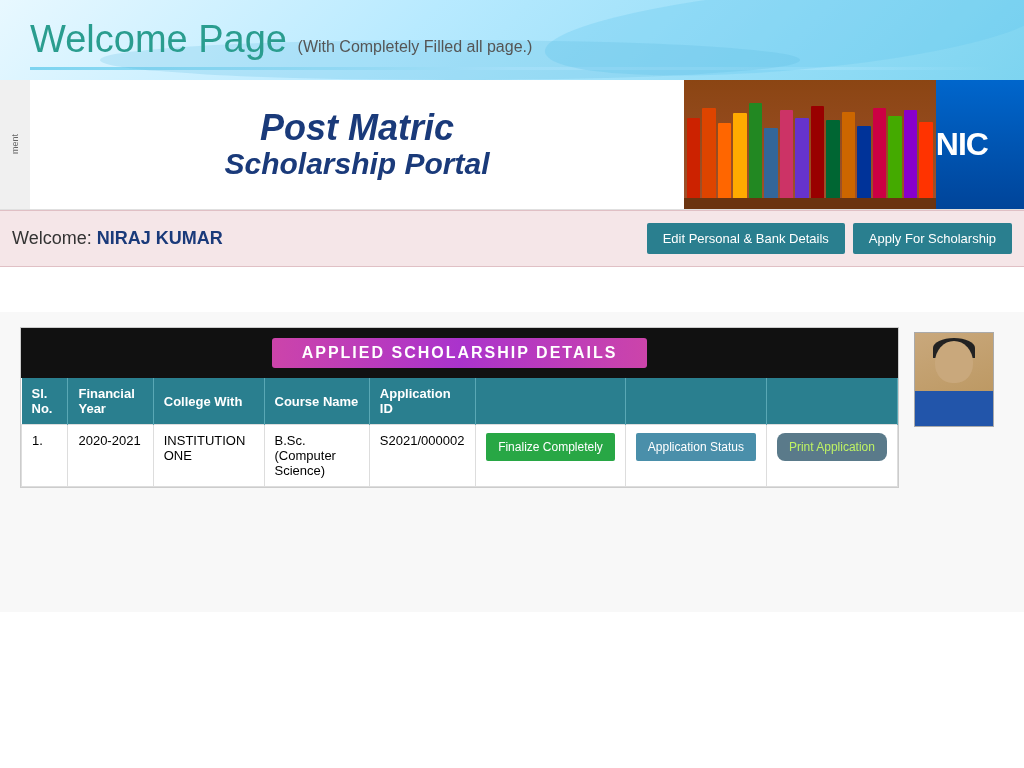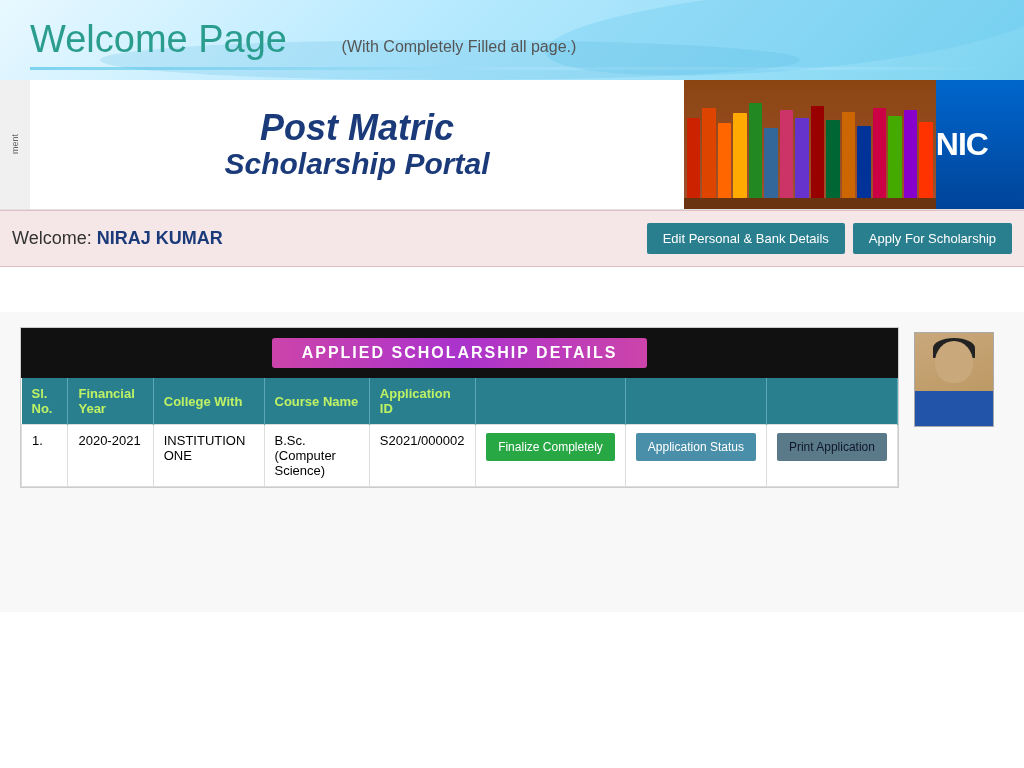--- a/index.html
+++ b/index.html
@@ -39,21 +39,20 @@
       font-size: 38px;
       color: #2a9d8f;
       font-weight: 300;
       position: relative;
       z-index: 1;
     }
     .title-text .subtitle {
       font-size: 16px;
       color: #555;
       font-weight: normal;
-      margin-left: 44px;
     }
     .title-underline {
       height: 3px;
       background: linear-gradient(to right, #7dd4f0, #b8eaff, transparent);
       margin-top: 6px;
     }
 
     
     .header-banner {
       display: flex;
@@ -214,21 +213,21 @@
       display: inline-block;
       border-radius: 3px;
     }
 
     .scholarship-table {
       width: 100%;
       border-collapse: collapse;
     }
     .scholarship-table thead tr {
       background: #2a7f8f;
-      color: #bef264;
+      color: #ffffff;
     }
     .scholarship-table thead th {
       padding: 8px 10px;
       font-size: 13px;
       font-weight: bold;
       text-align: left;
       border-right: 1px solid #5aa8b5;
     }
     .scholarship-table tbody tr {
       background: #fff;
@@ -254,26 +253,26 @@
       color: #fff;
       border: none;
       padding: 7px 12px;
       font-size: 12px;
       cursor: pointer;
       border-radius: 2px;
       white-space: nowrap;
     }
     .btn-dark-action {
       background: #5a7a8a;
-      color: #0f172a;
+      color: #bef264;
       border: none;
       padding: 7px 12px;
       font-size: 12px;
       cursor: pointer;
-      border-radius: 2px;
+      border-radius: 8px;
       white-space: nowrap;
     }
 
     
     .content-row {
       display: flex;
       align-items: flex-start;
       gap: 15px;
     }
     .table-area {

